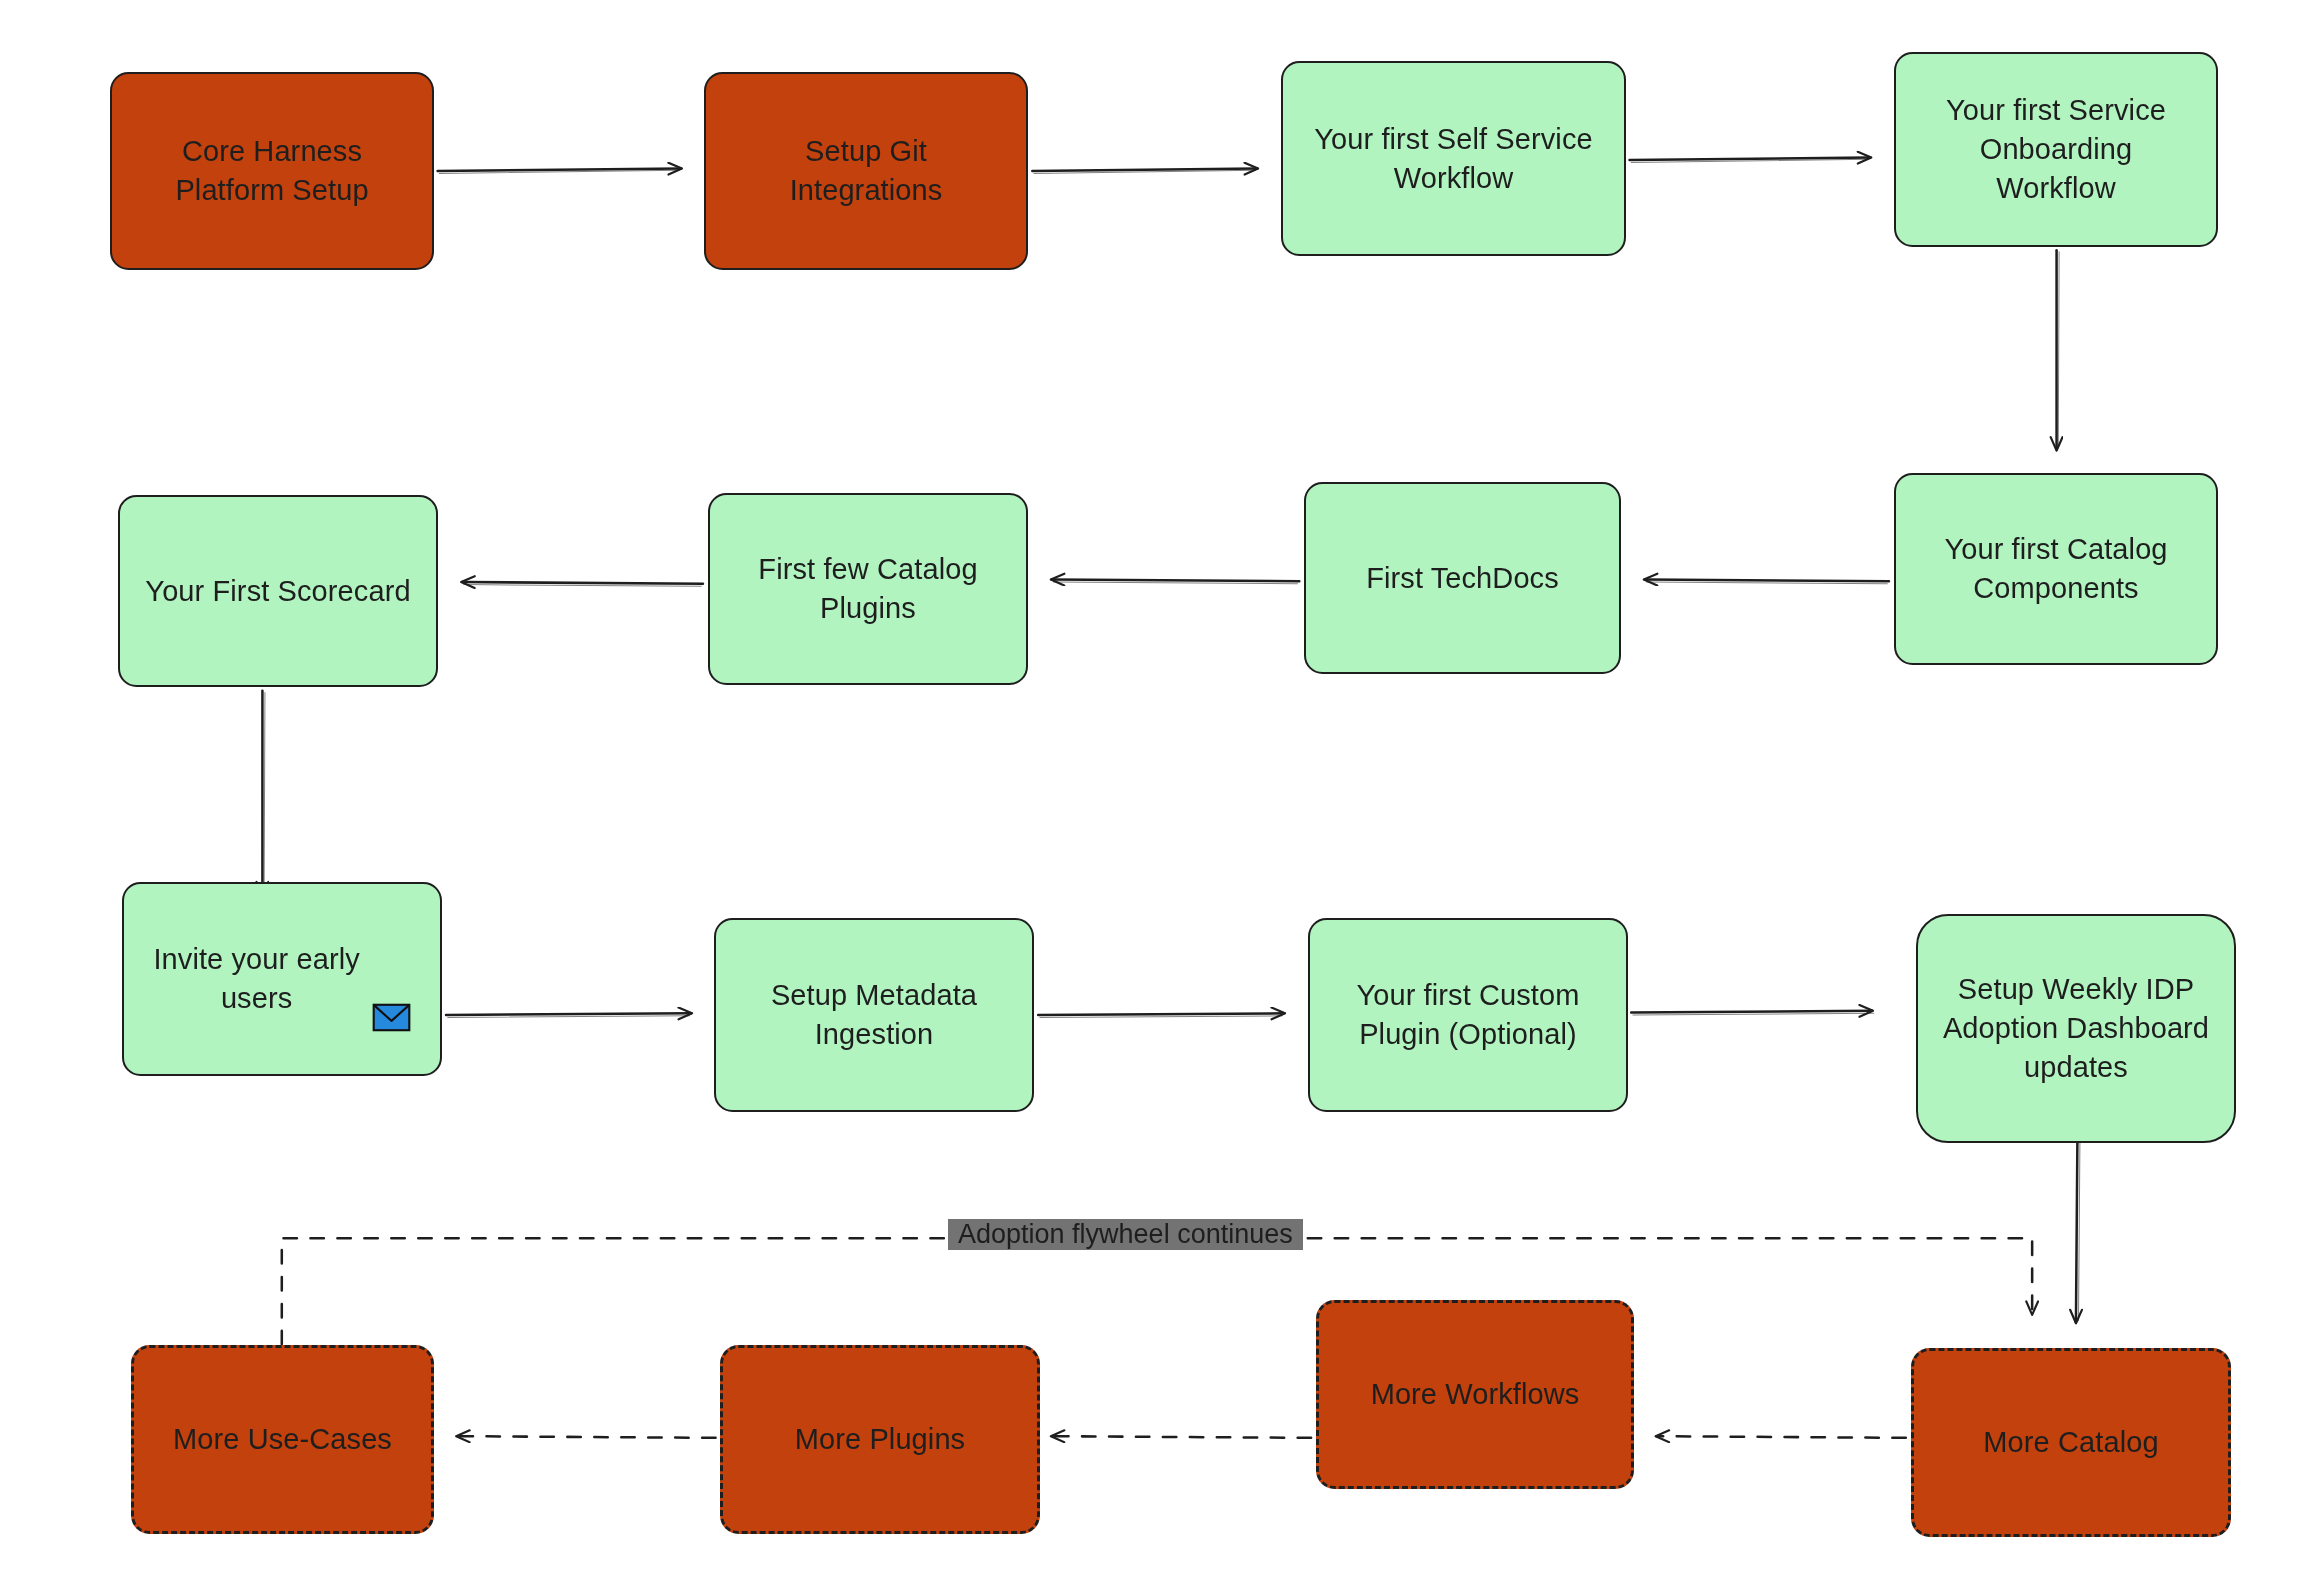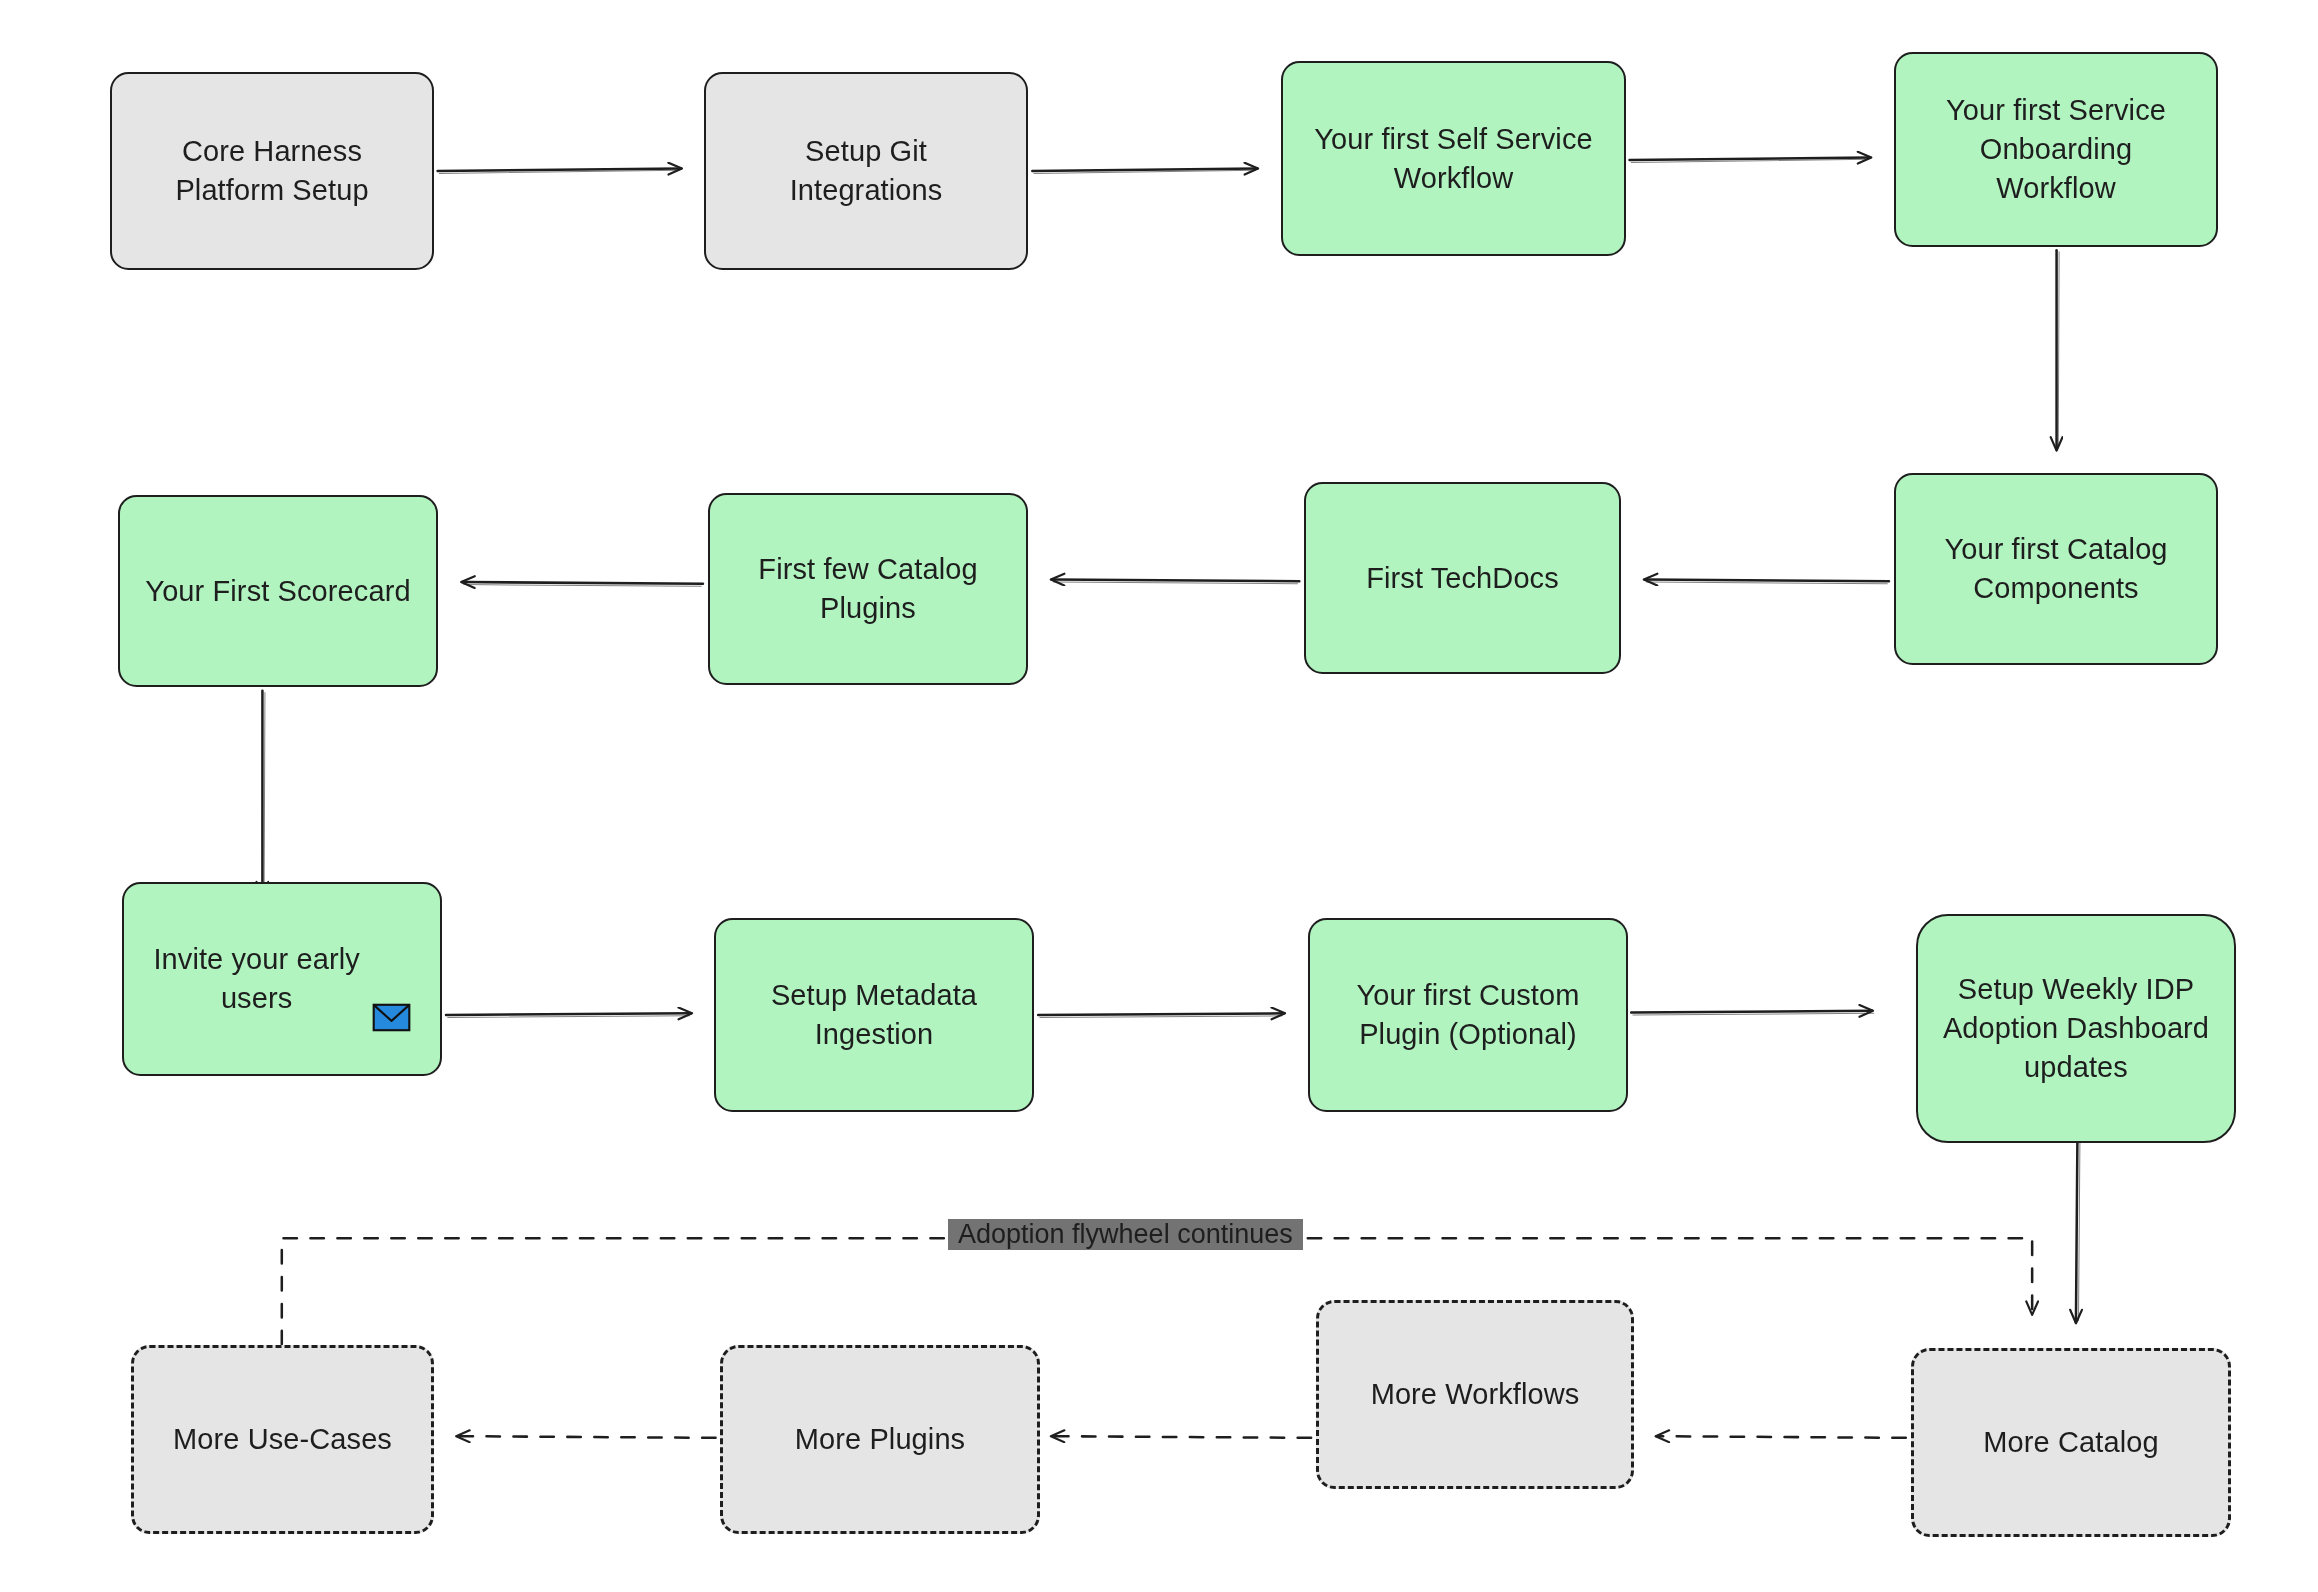--- a/index.html
+++ b/index.html
@@ -35,21 +35,21 @@
     border: 2.5px solid #1e1e1e;
     border-radius: 18.5px;
     color: #1e1e1e;
     font-size: 29px;
     line-height: 1.34;
     letter-spacing: 0.1px;
     padding: 6.7px 13.5px;
     white-space: pre-line;
     font-family: "Liberation Sans", sans-serif;
   }
-  .node.blue  { background: #e5e5e5; }
+  .node.blue  { background: #c2410c; }
   .node.green { background: #B1F4C0; }
   .node.dashed { border-style: dashed; border-width: 3.4px; }
   .node .label { display: inline-block; }
   .env-icon {
     display: inline-block;
     width: 39px;
     height: 29px;
     vertical-align: -5px;
     margin-left: 11.8px;
   }

